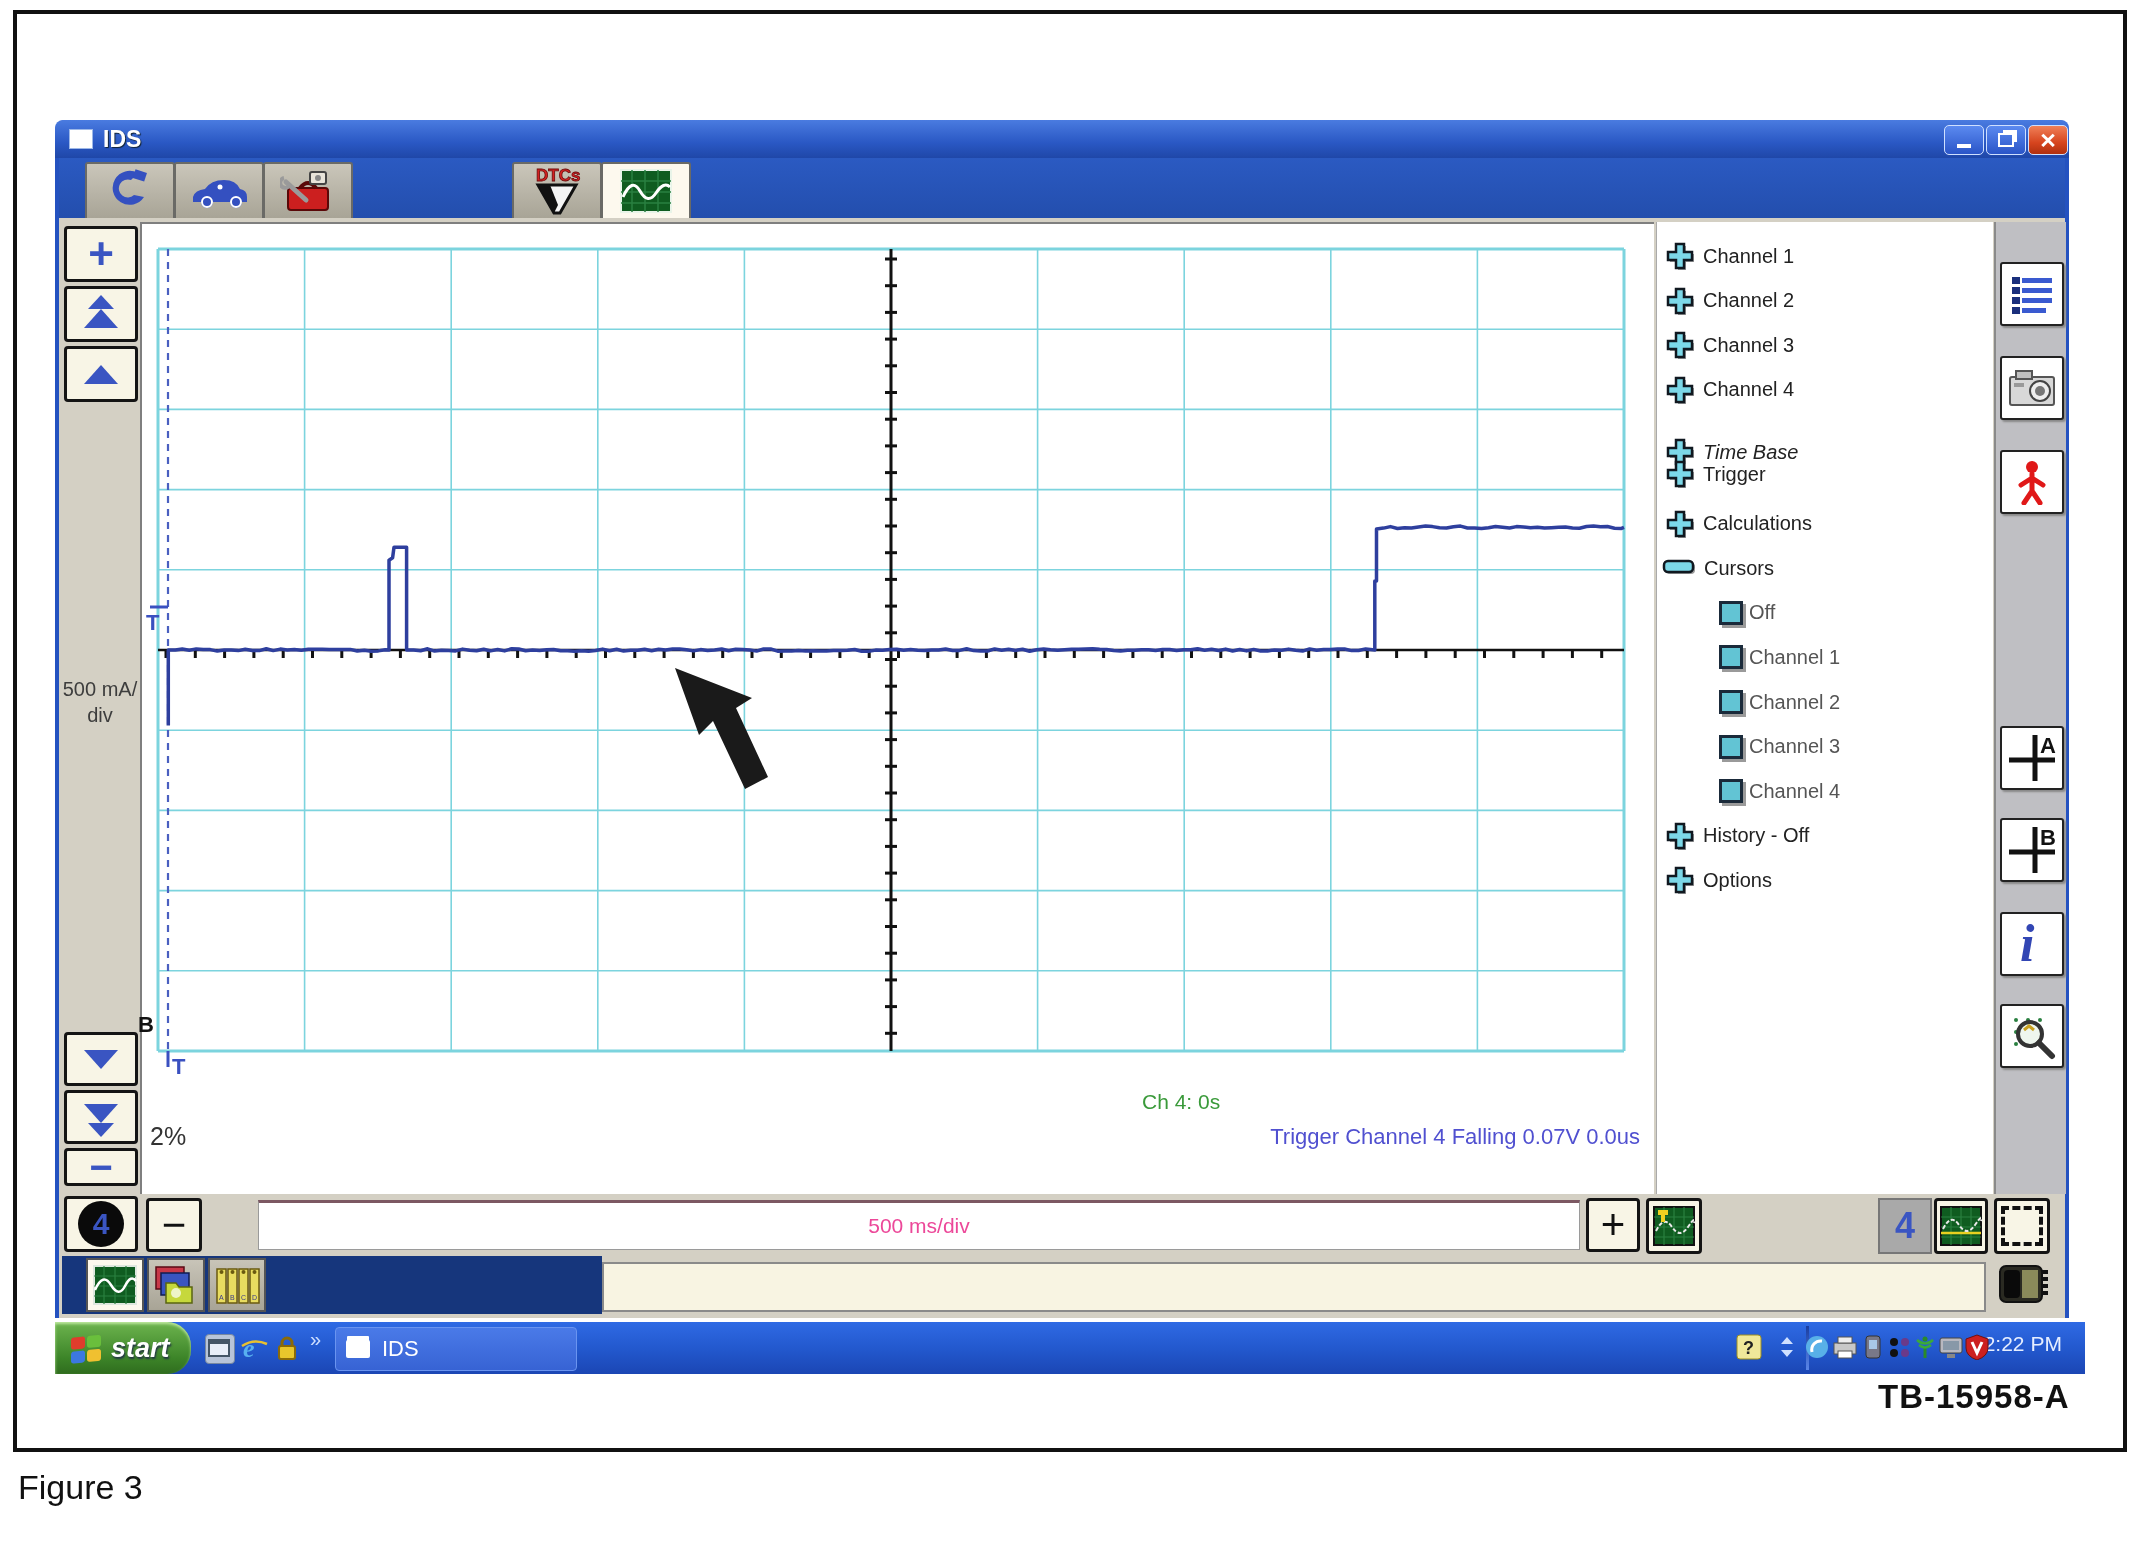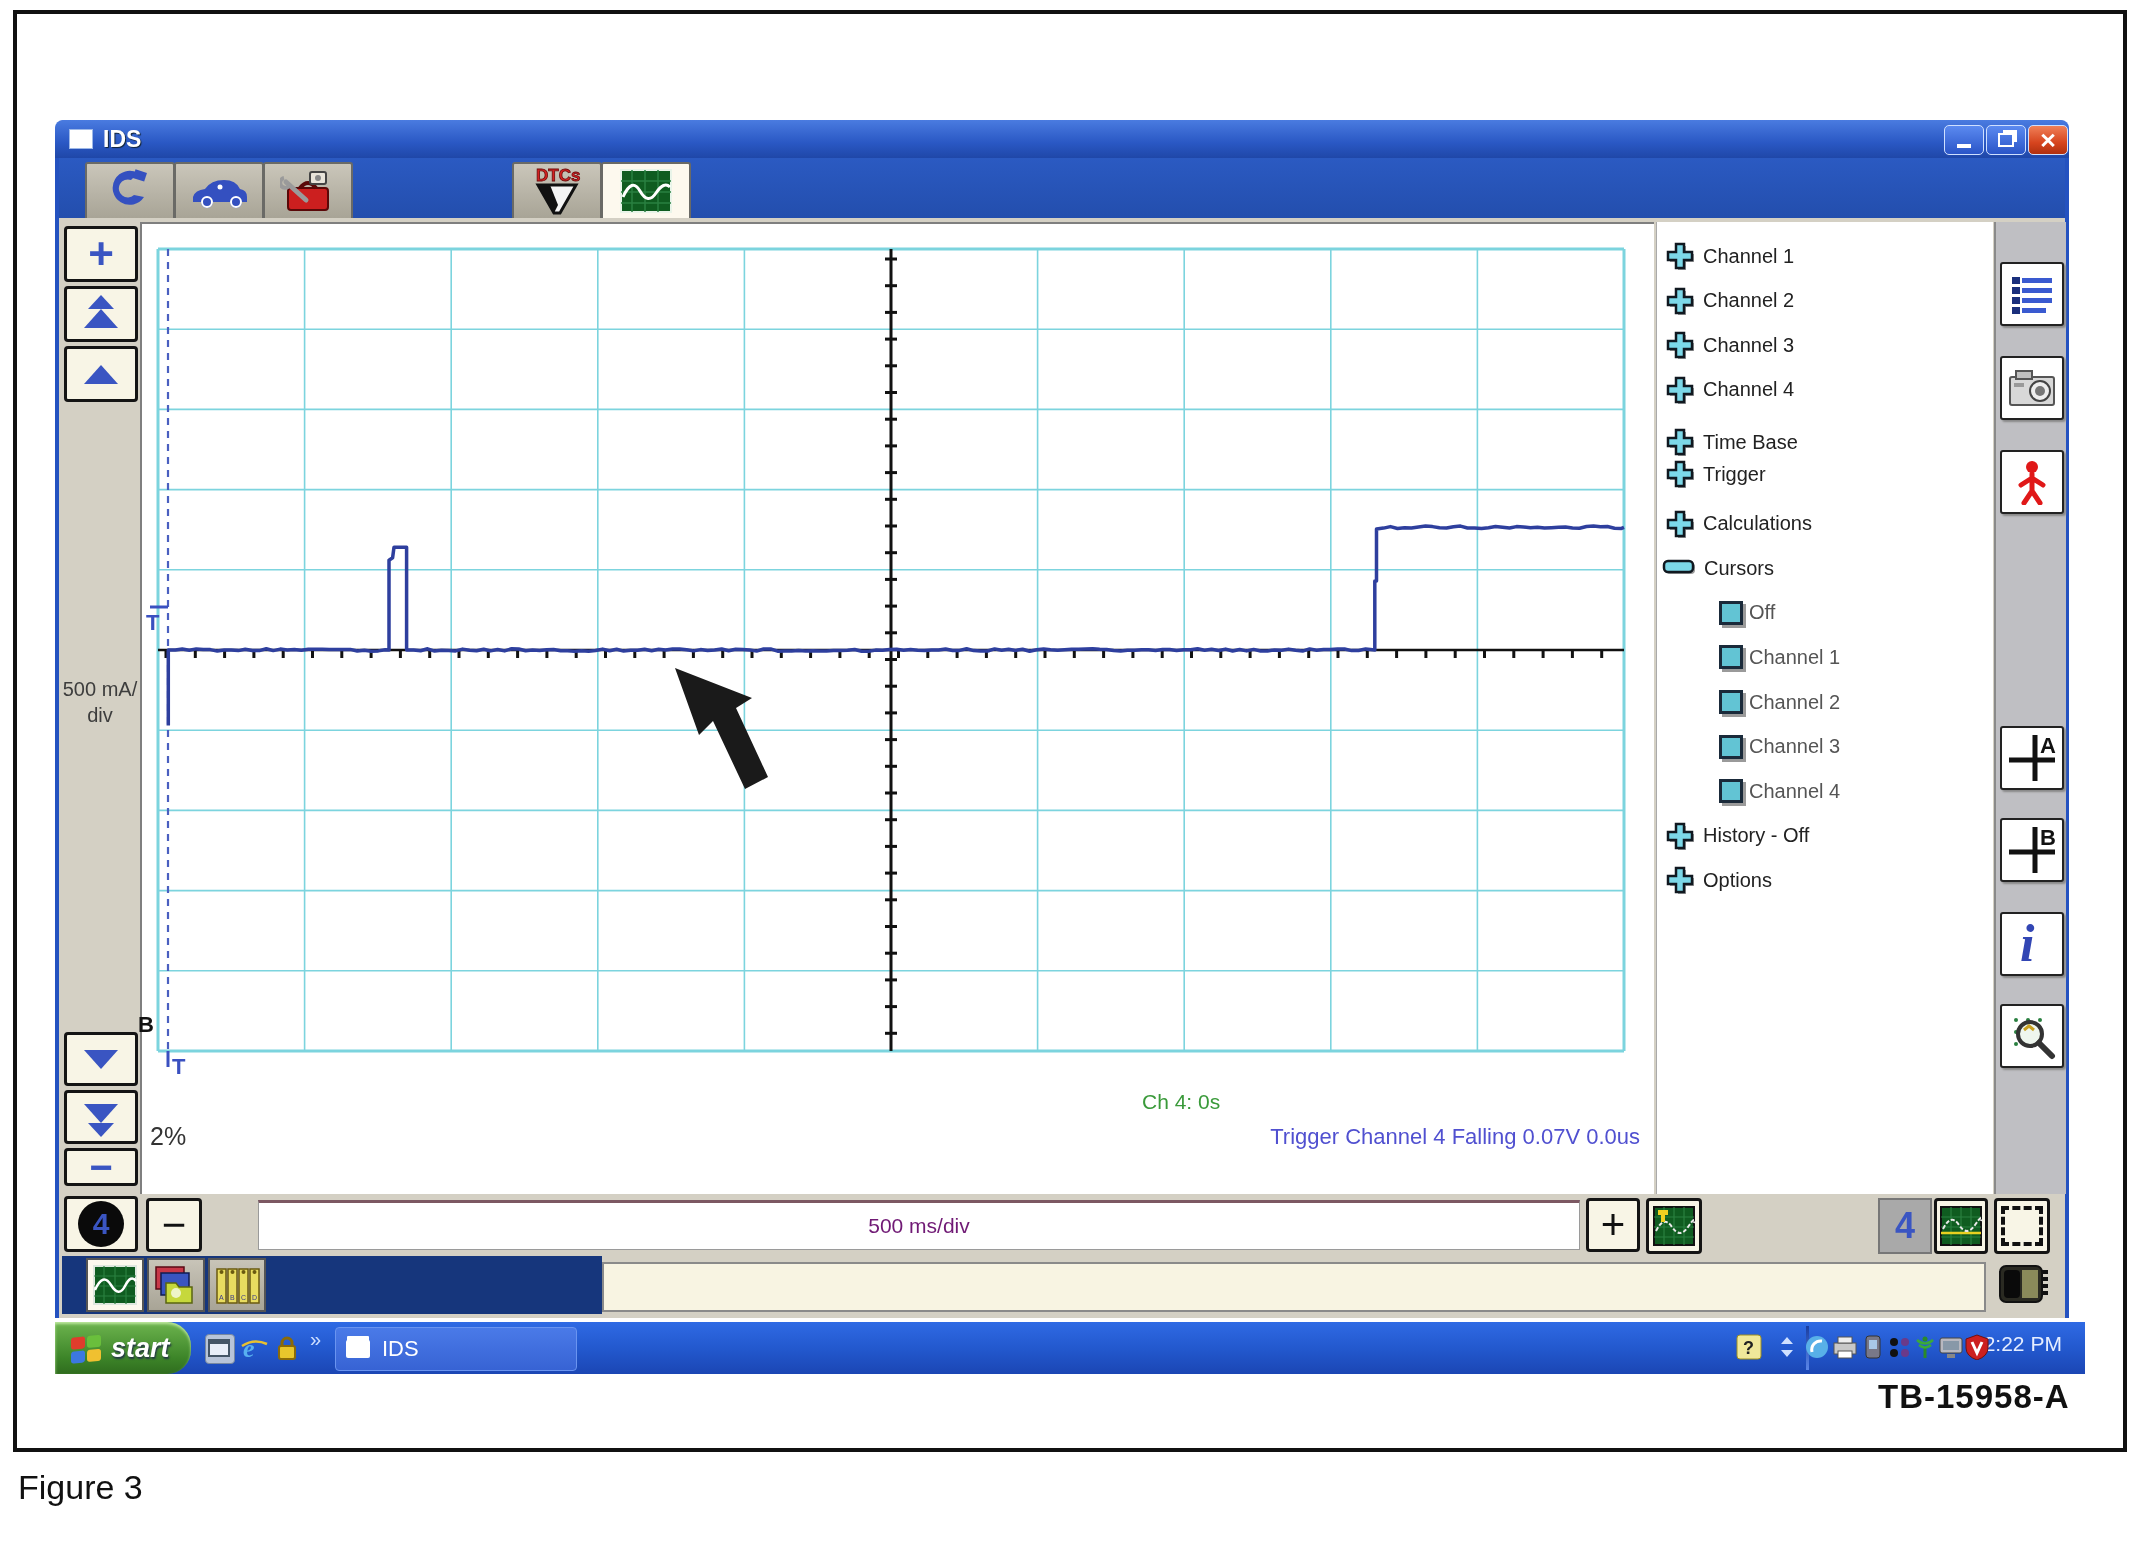--- a/index.html
+++ b/index.html
@@ -63,21 +63,21 @@
   .ic-plus{width:34px;height:34px;margin-left:6px;flex:none;}
   .ic-minus{width:36px;height:18px;margin-left:5px;flex:none;}
   .ic-sq{width:18px;height:18px;margin-left:62px;flex:none;background:#62c4d4;border:3px solid #1a2a3a;box-shadow:3px 3px 0 #9a9a9a;box-sizing:content-box;}
 
   
   #right-strip{left:1994px;top:222px;width:70px;height:972px;background:#bfbfc3;border-left:2px solid #8a8a8a;}
   .strip-btn{left:2000px;width:60px;height:60px;background:#fff;border:2px solid #222;border-radius:3px;box-shadow:2px 2px 2px #888;display:flex;align-items:center;justify-content:center;}
 
   
   .tbase-btn{background:#f8f5e6;border:3px solid #141414;border-radius:4px;display:flex;align-items:center;justify-content:center;box-sizing:border-box;}
-  #tbase-bar{left:258px;top:1200px;width:1322px;height:50px;background:#fff;border:1px solid #9a9a9a;border-top:3px solid #7c5862;display:flex;align-items:center;justify-content:center;font-size:21px;color:#701a75;box-sizing:border-box;}
+  #tbase-bar{left:258px;top:1200px;width:1322px;height:50px;background:#fff;border:1px solid #9a9a9a;border-top:3px solid #7c5862;display:flex;align-items:center;justify-content:center;font-size:21px;color:#ec4899;box-sizing:border-box;}
   #ch-indicator{left:1878px;top:1198px;width:54px;height:56px;background:#a9a9a9;border:2px solid #777;color:#3a55c2;font-size:36px;font-weight:bold;display:flex;align-items:center;justify-content:center;box-sizing:border-box;}
 
   
   #bottom-band{left:62px;top:1256px;width:540px;height:58px;background:#16367c;}
   .btab{top:1258px;width:58px;height:54px;background:linear-gradient(#c8c4b8,#a8a496);border:2px solid #555;display:flex;align-items:center;justify-content:center;box-sizing:border-box;}
   .btab.sel{background:#fdf9ee;}
   #status-bar{left:602px;top:1262px;width:1384px;height:50px;background:#f8f4e2;border:2px solid #8a8a8a;box-sizing:border-box;}
 
   
   #taskbar{left:55px;top:1322px;width:2030px;height:52px;background:linear-gradient(#2f6ae4,#2257cc 55%,#1b46b4);}
@@ -341,21 +341,21 @@
         </svg>
         <span class="sb-label">Channel 3</span>
       </div>
       <div class="sb-row" style="top: 147.8px;">
         <svg class="ic-plus" viewBox="0 0 34 34">
           <path d="M13 5 h8 v8 h8 v8 h-8 v8 h-8 v-8 h-8 v-8 h8 z" transform="translate(2,2)" fill="#9a9a9a"></path>
           <path d="M13 5 h8 v8 h8 v8 h-8 v8 h-8 v-8 h-8 v-8 h8 z" fill="#7cd8e8" stroke="#101820" stroke-width="2.5"></path>
         </svg>
         <span class="sb-label">Channel 4</span>
       </div>
-      <div class="sb-row" style="top: 200px;">
+      <div class="sb-row" style="top: 210px; font-style: italic;">
         <svg class="ic-plus" viewBox="0 0 34 34">
           <path d="M13 5 h8 v8 h8 v8 h-8 v8 h-8 v-8 h-8 v-8 h8 z" transform="translate(2,2)" fill="#9a9a9a"></path>
           <path d="M13 5 h8 v8 h8 v8 h-8 v8 h-8 v-8 h-8 v-8 h8 z" fill="#7cd8e8" stroke="#101820" stroke-width="2.5"></path>
         </svg>
         <span class="sb-label">Time Base</span>
       </div>
       <div class="sb-row" style="top: 232px;">
         <svg class="ic-plus" viewBox="0 0 34 34">
           <path d="M13 5 h8 v8 h8 v8 h-8 v8 h-8 v-8 h-8 v-8 h8 z" transform="translate(2,2)" fill="#9a9a9a"></path>
           <path d="M13 5 h8 v8 h8 v8 h-8 v8 h-8 v-8 h-8 v-8 h8 z" fill="#7cd8e8" stroke="#101820" stroke-width="2.5"></path>

